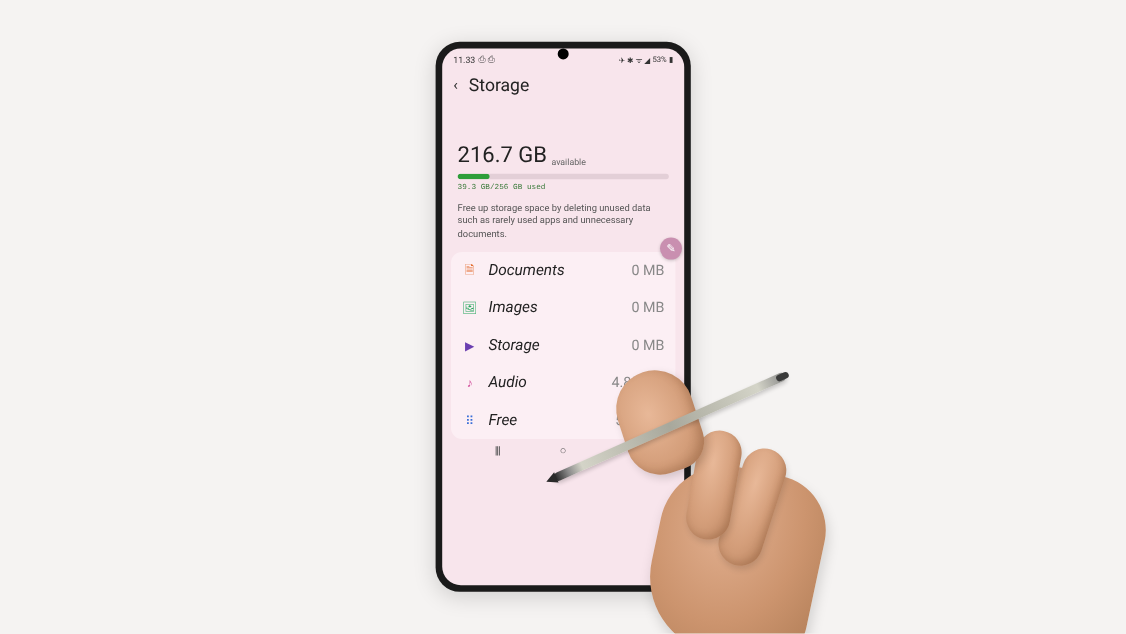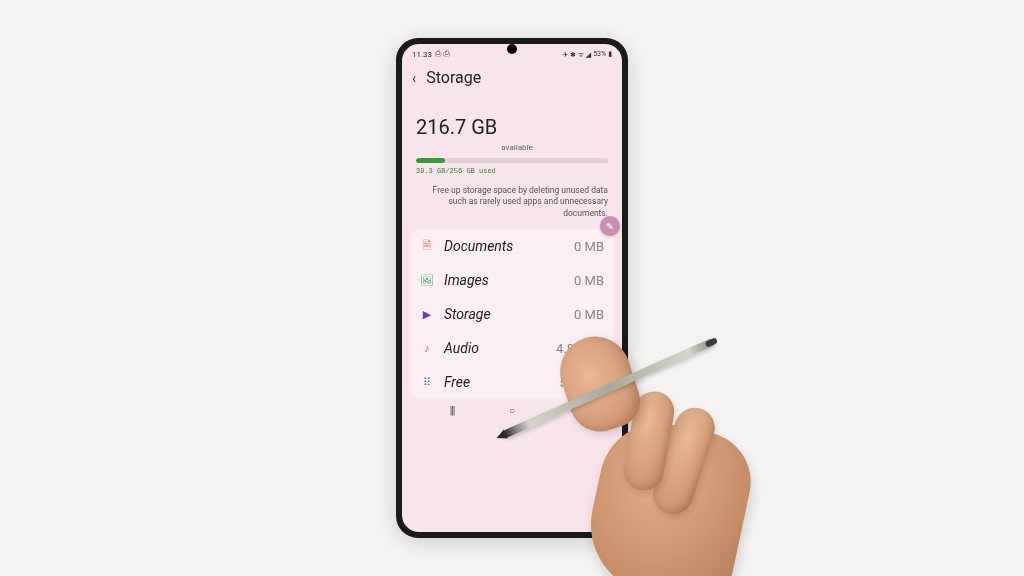--- a/index.html
+++ b/index.html
@@ -65,21 +65,21 @@
     color: #333;
     cursor: pointer;
   }
   .header-title {
     font-size: 16px;
     color: #222;
   }
   .storage-summary {
     padding: 8px 14px 4px 14px;
   }
-  .available-line { display: flex; align-items: center; gap: 4px; }
+  .available-line { display: flex; align-items: flex-end; gap: 4px; }
   .available-amount {
     font-size: 20px;
     font-weight: 400;
     color: #222;
   }
   .available-label {
     font-size: 8px;
     color: #666;
     margin-top: 42px;
   }
@@ -100,21 +100,20 @@
     font-size: 7px;
     color: #3a7a3a;
     margin-top: 4px;
     font-family: Liberation Mono, monospace;
   }
   .description {
     font-size: 8.5px;
     color: #555;
     padding: 6px 14px 10px 14px;
     line-height: 1.35;
-    text-align: right;
   }
   .category-list {
     background: #fceff4;
     margin: 0 8px;
     border-radius: 10px;
     overflow: hidden;
   }
   .category-row {
     display: flex;
     align-items: center;

